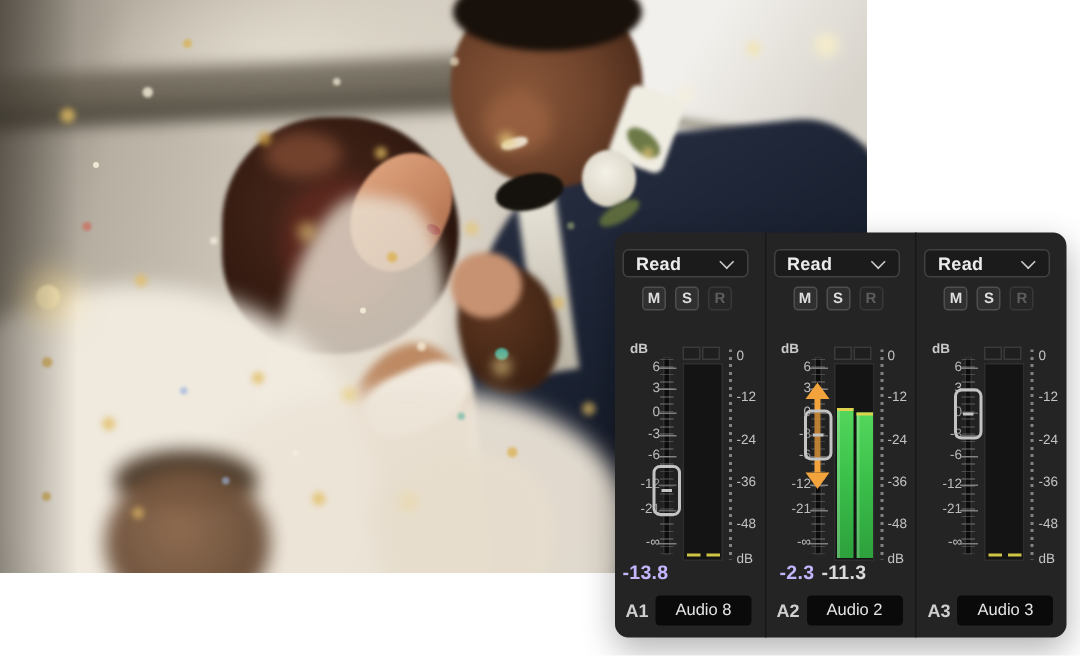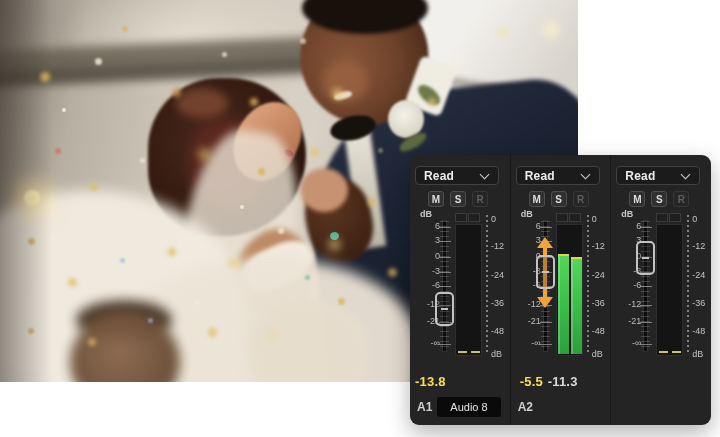--- a/index.html
+++ b/index.html
@@ -65,21 +65,21 @@
   .channel{position:relative;flex:1 1 0;}
   .channel + .channel{border-left:1px solid #181818;}
   .dropdown{position:absolute;left:5px;top:11px;width:84px;height:19px;background:#1b1b1b;border:1px solid #414141;
     border-radius:4px;box-sizing:border-box;display:flex;align-items:center;cursor:pointer;}
   .dropdown .dd-label{color:#ececec;font-size:12px;font-weight:bold;padding-left:8px;letter-spacing:.2px;}
   .chev{position:absolute;right:10px;top:4px;width:6px;height:6px;border-right:1.6px solid #cfcfcf;border-bottom:1.6px solid #cfcfcf;transform:rotate(45deg);}
   .msr{position:absolute;left:18px;top:36px;display:flex;gap:6px;}
   .sbtn{width:16px;height:16px;box-sizing:border-box;border-radius:3px;background:#303030;border:1px solid #4e4e4e;
     color:#dedede;font-size:10px;font-weight:bold;display:flex;align-items:center;justify-content:center;cursor:pointer;}
   .sbtn.dim{background:#262626;border-color:#383838;color:#5e5e5e;}
-  .fader-area{position:absolute;left:0;top:54px;width:100%;height:156px;text-decoration:underline;}
+  .fader-area{position:absolute;left:0;top:72px;width:100%;height:156px;text-decoration:underline;}
   .fader-area *{position:absolute;}
   .db-label{left:10px;top:0;font-size:9px;font-weight:bold;color:#c9c9c9;}
   .fsl{width:30px;text-align:right;font-size:9px;color:#bdbdbd;line-height:10px;}
   .ftick{left:29px;width:12px;height:1px;background:#8f8f8f;opacity:.85;}
   .ftrack{left:33px;top:12px;width:3px;height:130px;background:#0c0c0c;
     box-shadow:0 0 0 1px rgba(90,90,90,.25);}
   .ftrack:after{content:"";position:absolute;left:-3px;top:0;width:9px;height:100%;
     background:repeating-linear-gradient(to bottom,rgba(150,150,150,.35) 0 1px,transparent 1px 5px);}
   .fhandle{left:25px;width:19px;height:34px;box-sizing:border-box;border:2px solid #c3c3c3;border-radius:5px;
     background:rgba(25,25,25,.25);z-index:3;cursor:grab;}
@@ -95,21 +95,21 @@
     box-shadow:inset 2px 0 0 rgba(255,255,255,.22);}
   .mbar:before{content:"";position:absolute;left:0;top:0;width:100%;height:2px;background:#ded34f;}
   .mbar.l{left:1px;} .mbar.r{left:14px;}
   .bdash{bottom:2px;width:9px;height:2px;background:#cfc544;}
   .bdash.l{left:2px;} .bdash.r{left:15px;}
   .mdots{left:76px;top:6px;width:2px;height:140px;
     background:repeating-linear-gradient(to bottom,#9a9a9a 0 2px,transparent 2px 5px);opacity:.8;}
   .msl{left:81px;font-size:9px;color:#c4c4c4;line-height:10px;}
   .values-row{position:absolute;left:0;top:219px;width:100%;height:16px;}
   .values-row span{position:absolute;font-size:13px;font-weight:bold;letter-spacing:.2px;}
-  .vol{color:#fde047;cursor:ew-resize;}
+  .vol{color:#c4b5fd;cursor:ew-resize;}
   .peak{color:#d9d9d9;}
   .track-row{position:absolute;left:0;top:242px;width:100%;height:22px;}
   .tnum{position:absolute;left:7px;top:3px;font-size:12px;font-weight:bold;color:#cfcfcf;}
   .tname{position:absolute;left:27px;top:0;width:64px;height:20px;background:#0a0a0a;border-radius:3px;
     color:#e6e6e6;font-size:11px;text-align:center;line-height:20px;cursor:text;}
 </style>
 </head>
 <body>
 
 <div class="photo">
@@ -290,25 +290,26 @@
       </div>
       <div class="mdots"></div>
       <span class="msl" style="top:5px">0</span>
       <span class="msl" style="top:32px">-12</span>
       <span class="msl" style="top:61px">-24</span>
       <span class="msl" style="top:89px">-36</span>
       <span class="msl" style="top:117px">-48</span>
       <span class="msl" style="top:140px">dB</span>
     </div>
     <div class="values-row">
-      <span class="vol" style="left:9px">-5.5</span>
+      <span class="vol" style="left:9px">-2.3</span>
       <span class="peak" style="left:37px">-11.3</span>
     </div>
     <div class="track-row">
       <span class="tnum">A2</span>
+      <div class="tname">Audio 2</div>
     </div>
   </div>
 
   <div class="channel">
     <div class="dropdown">
       <span class="dd-label">Read</span>
       <span class="chev"></span>
     </div>
     <div class="msr">
       <div class="sbtn">M</div>
@@ -344,14 +345,18 @@
         </div>
       </div>
       <div class="mdots"></div>
       <span class="msl" style="top:5px">0</span>
       <span class="msl" style="top:32px">-12</span>
       <span class="msl" style="top:61px">-24</span>
       <span class="msl" style="top:89px">-36</span>
       <span class="msl" style="top:117px">-48</span>
       <span class="msl" style="top:140px">dB</span>
     </div>
+    <div class="track-row">
+      <span class="tnum">A3</span>
+      <div class="tname">Audio 3</div>
+    </div>
   </div>
 </div>
 
 </body></html>

